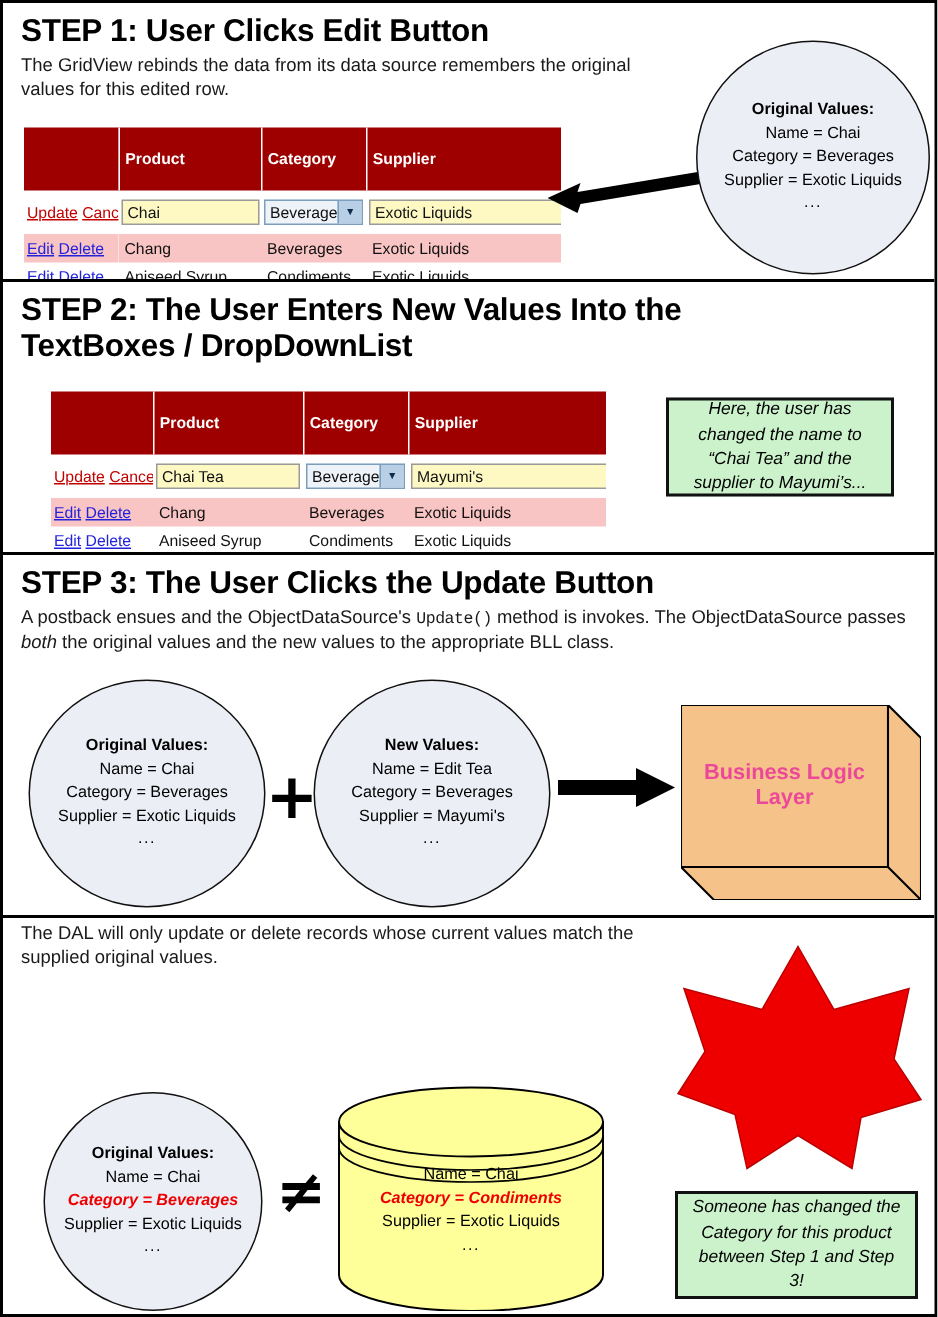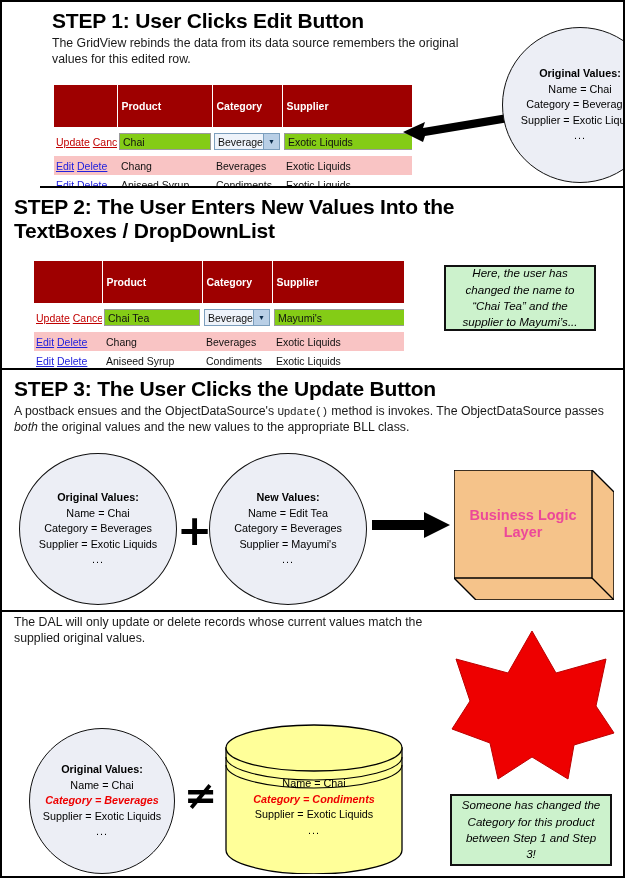--- a/index.html
+++ b/index.html
@@ -92,21 +92,21 @@
     color: #2222dd;
     text-decoration: underline;
     font-size: 10.5px;
     cursor: pointer;
   }
   .lnk.red { color: #c10000; }
 
   .tb {
     box-sizing: border-box;
     border: 1px solid #9a9a9a;
-    background: #84cc16;
+    background: #fef9c3;
     font-family: "Liberation Sans", sans-serif;
     font-size: 10.5px;
     color: #111;
     padding: 1px 3px;
     height: 17px;
     line-height: 15px;
     outline: none;
   }
   .ddl-wrap {
     position: relative;
@@ -237,21 +237,21 @@
   }
 
   .arrow { position: absolute; }
   .dots { letter-spacing: 1px; }
 </style>
 </head>
 <body>
 
 <div id="page">
 
-  <div class="step" style="height:186px;margin-left:38px;">
+  <div class="step" style="height:186px;">
     <h1 class="step-title">STEP 1: User Clicks Edit Button</h1>
     <p class="step-desc" style="width:420px;">The GridView rebinds the data from its data source remembers the original values for this edited row.</p>
 
     <table class="gv" style="left:14px; top:83px; width:358px;">
       <colgroup>
           <col style="width:63px">
           <col style="width:95px">
           <col style="width:70px">
           <col style="width:130px">
         </colgroup>

